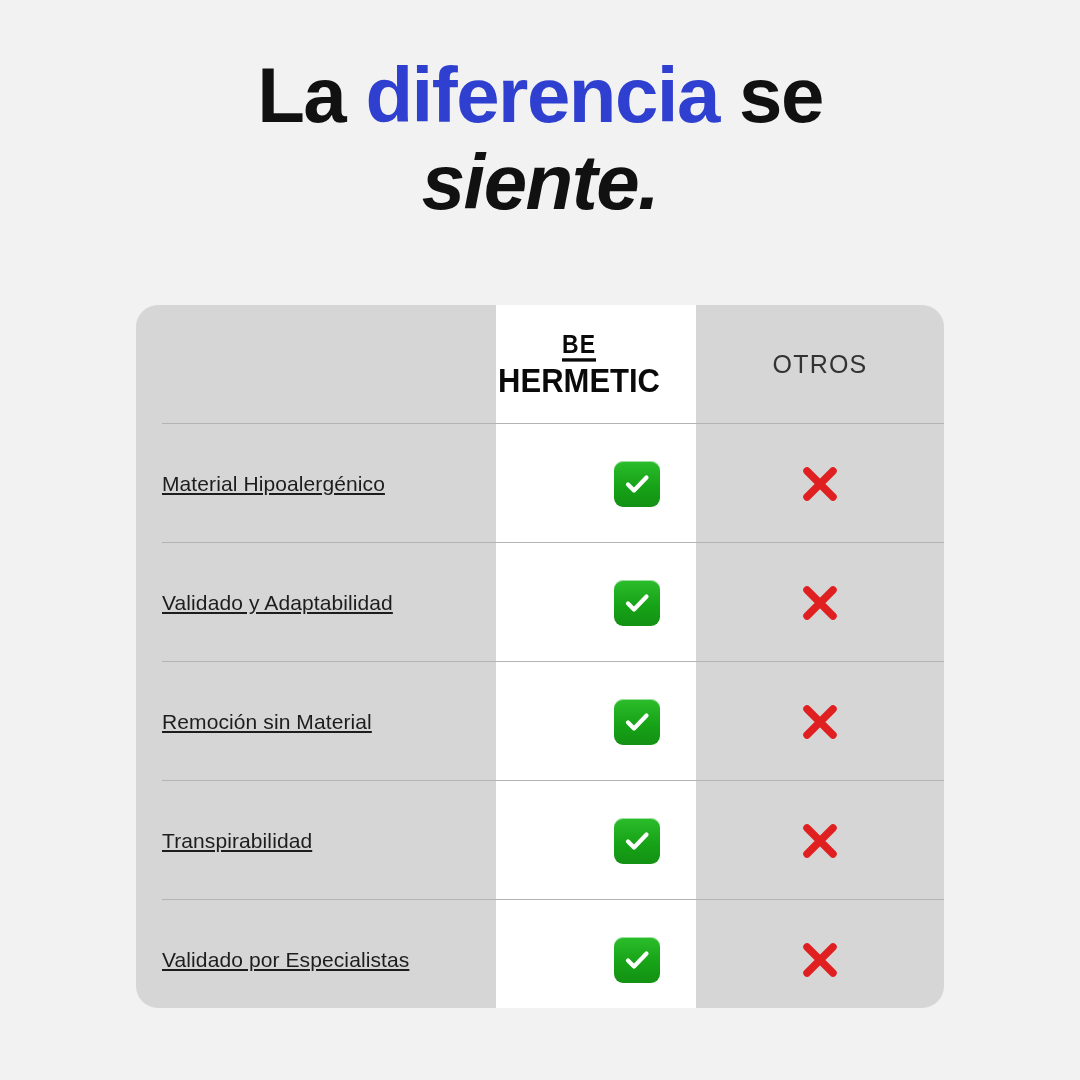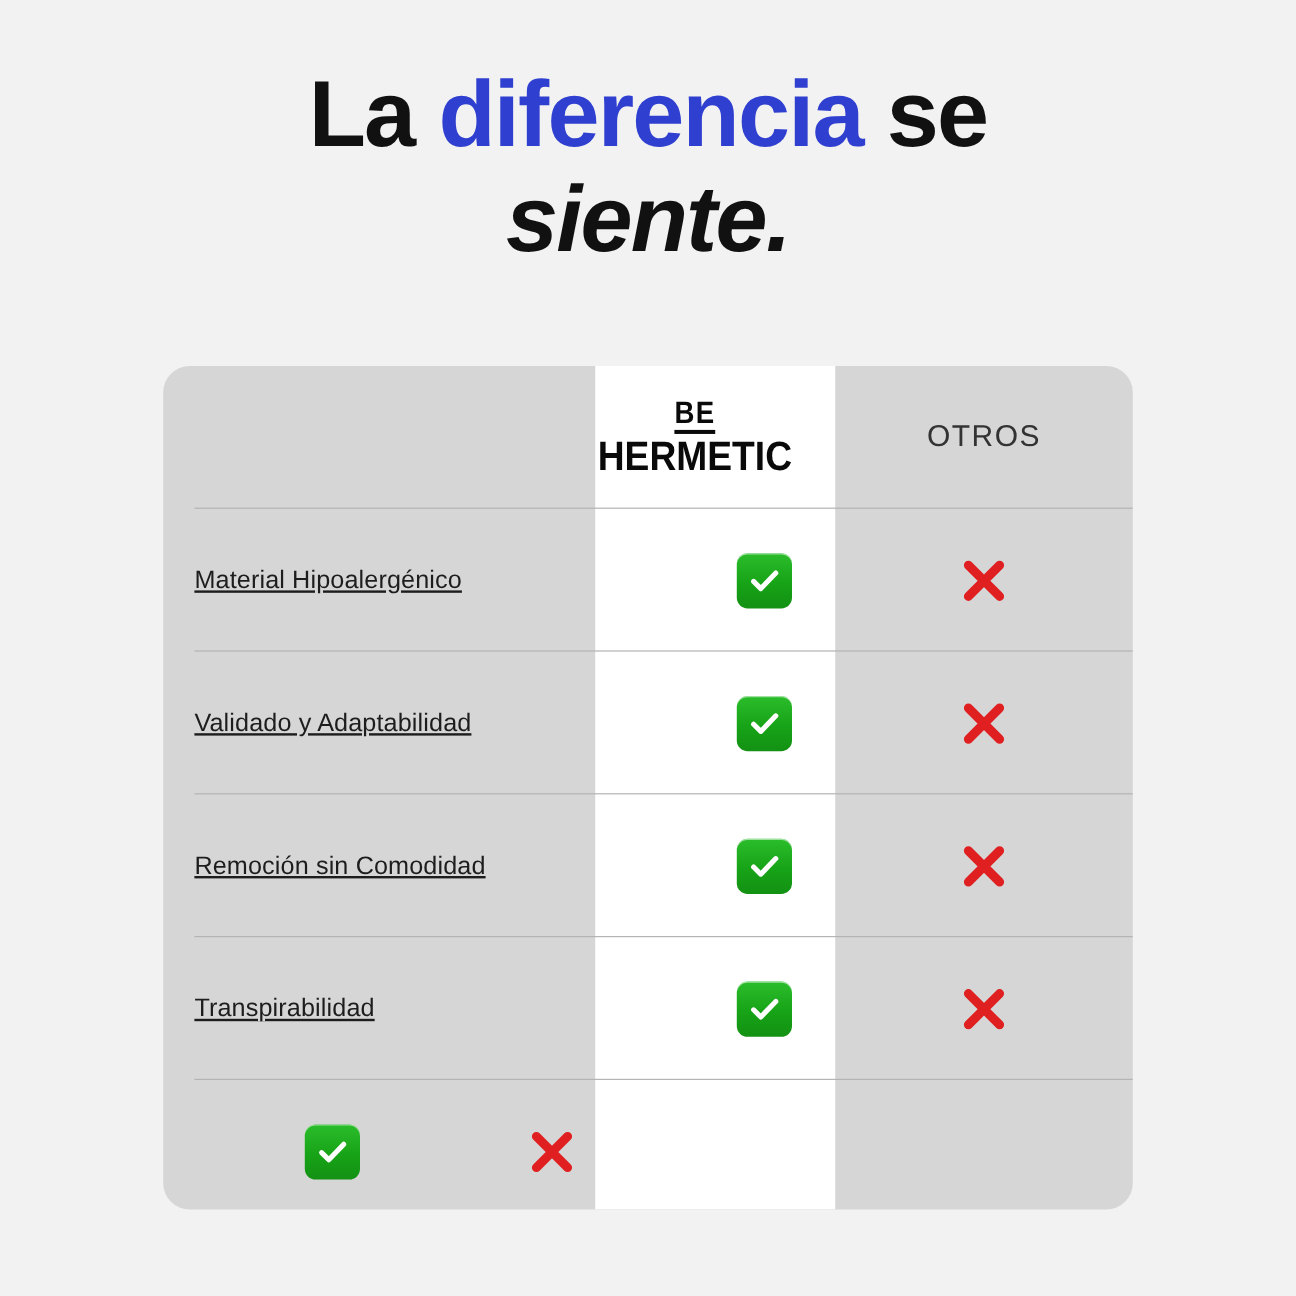--- a/index.html
+++ b/index.html
@@ -236,21 +236,21 @@
             <div class="cross">
               <svg width="44" height="44" viewBox="0 0 44 44" aria-hidden="true">
                   <path d="M9 9 L35 35 M35 9 L9 35" fill="none" stroke="#e02020" stroke-width="7.5" stroke-linecap="round"></path>
                 </svg>
             </div>
           </div>
           <div class="sep"></div>
         </div>
 
         <div class="row">
-          <div class="cell-feature">Remoción sin Comodidad</div>
+          <div class="cell-feature">Remoción sin Material</div>
           <div class="cell-brand">
             <div class="check">
               <svg width="30" height="30" viewBox="0 0 30 30" aria-hidden="true">
                   <path d="M6 15.5 L12 21.5 L24.5 8.5" fill="none" stroke="#ffffff" stroke-width="4.2" stroke-linecap="round" stroke-linejoin="round"></path>
                 </svg>
             </div>
           </div>
           <div class="cell-other">
             <div class="cross">
               <svg width="44" height="44" viewBox="0 0 44 44" aria-hidden="true">
@@ -274,20 +274,21 @@
             <div class="cross">
               <svg width="44" height="44" viewBox="0 0 44 44" aria-hidden="true">
                   <path d="M9 9 L35 35 M35 9 L9 35" fill="none" stroke="#e02020" stroke-width="7.5" stroke-linecap="round"></path>
                 </svg>
             </div>
           </div>
           <div class="sep"></div>
         </div>
 
         <div class="row">
+          <div class="cell-feature">Validado por Especialistas</div>
           <div class="cell-brand">
             <div class="check">
               <svg width="30" height="30" viewBox="0 0 30 30" aria-hidden="true">
                   <path d="M6 15.5 L12 21.5 L24.5 8.5" fill="none" stroke="#ffffff" stroke-width="4.2" stroke-linecap="round" stroke-linejoin="round"></path>
                 </svg>
             </div>
           </div>
           <div class="cell-other">
             <div class="cross">
               <svg width="44" height="44" viewBox="0 0 44 44" aria-hidden="true">

